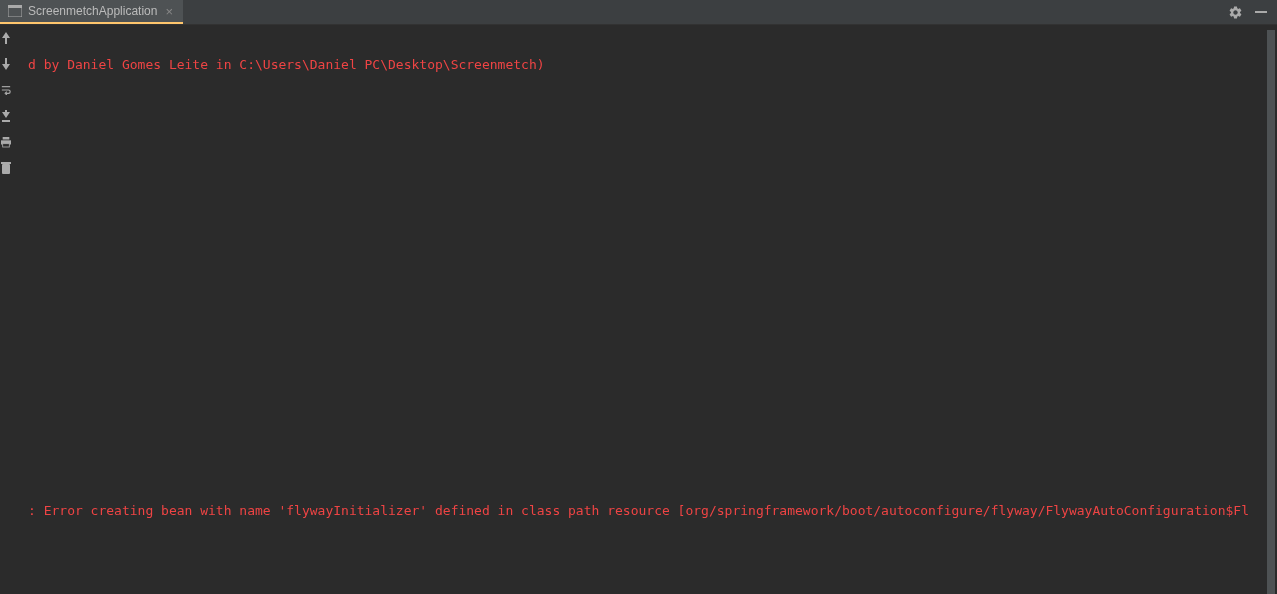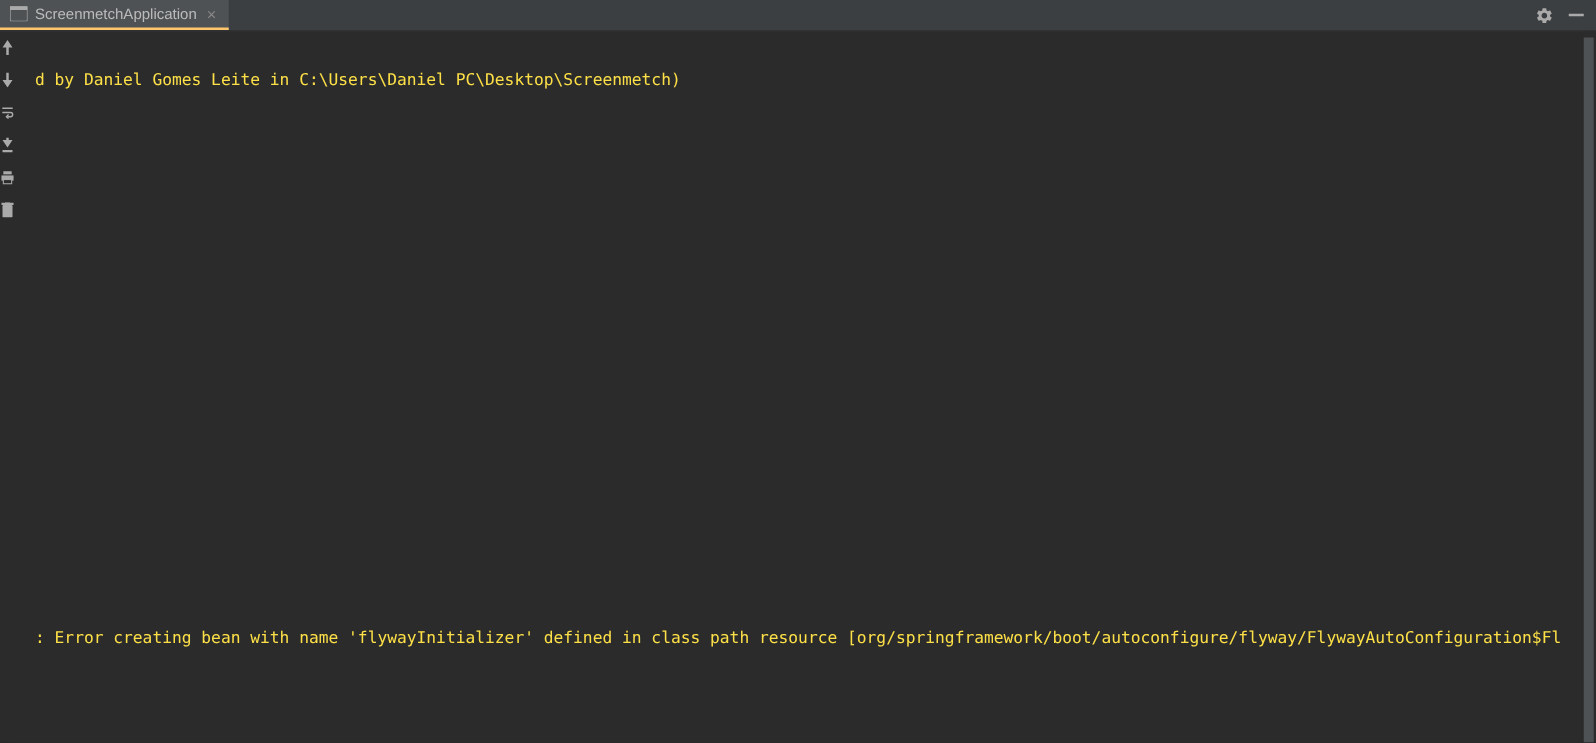--- a/index.html
+++ b/index.html
@@ -92,21 +92,21 @@
       justify-content: center;
       cursor: pointer;
       color: #aaa;
     }
     .console {
       flex: 1;
       font-family: "Consolas", "Monaco", monospace;
       font-size: 13px;
       line-height: 20px;
       padding: 10px 6px 10px 16px;
-      color: #fde047;
+      color: #ef4444;
       white-space: pre;
       overflow: hidden;
       position: relative;
     }
     .console-line {
       white-space: pre;
       overflow: hidden;
     }
     .line1 {
       position: absolute;

